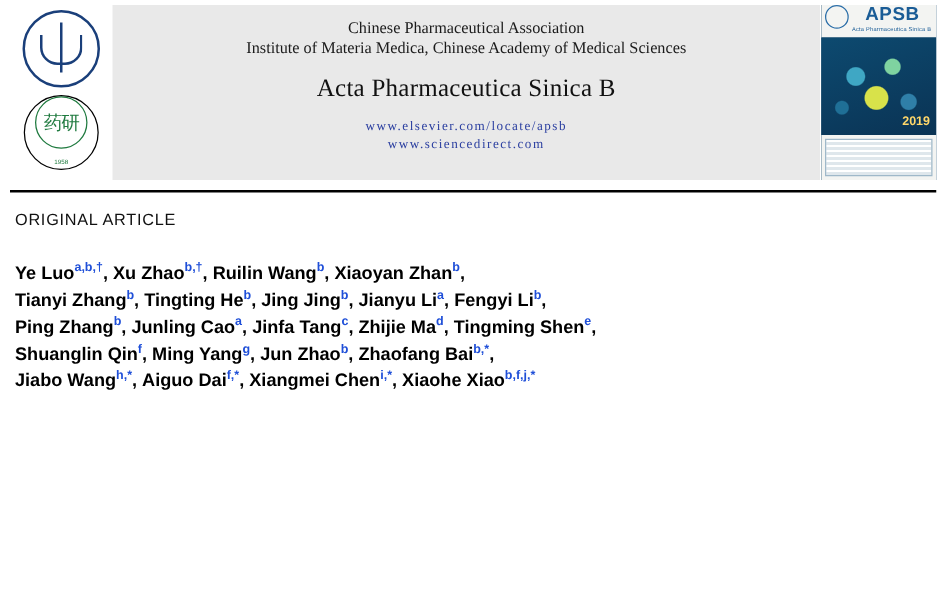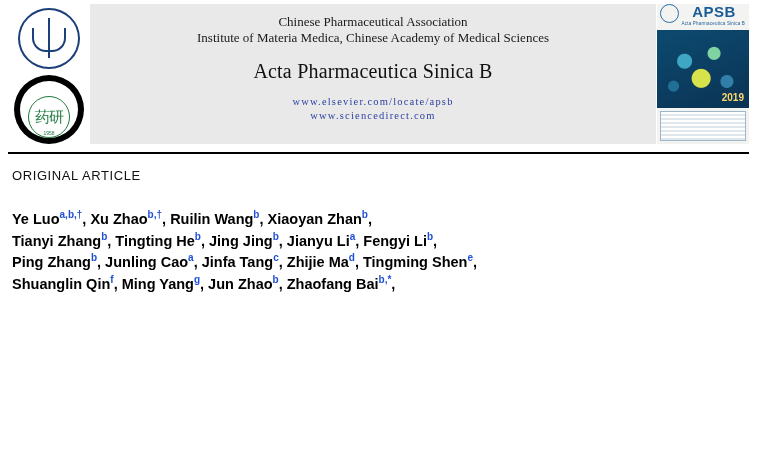--- a/index.html
+++ b/index.html
@@ -69,25 +69,25 @@
     top: 18px;
     width: 30px;
     height: 22px;
     border: 2px solid #1a3f7a;
     border-top: none;
     border-radius: 0 0 14px 14px;
   }
   .logo-imm {
     width: 58px;
     height: 58px;
-    border: 6px solid #000000;
+    border: 1px solid #000000;
     border-radius: 50%;
     position: relative;
     display: flex;
-    align-items: flex-end;
+    align-items: flex-start;
     justify-content: center;
   }
   .logo-imm-inner {
     width: 40px;
     height: 40px;
     border: 1.5px solid #1f7a3f;
     border-radius: 50%;
     display: flex;
     align-items: center;
     justify-content: center;
@@ -316,14 +316,15 @@
 
 <div class="rule"></div>
 
 <div class="article">
   <div class="article-type">ORIGINAL ARTICLE</div>
   <div class="authors">
       <div><span>Ye Luo<sup>a,b,†</sup></span><span>,&nbsp;</span><span>Xu Zhao<sup>b,†</sup></span><span>,&nbsp;</span><span>Ruilin Wang<sup>b</sup></span><span>,&nbsp;</span><span>Xiaoyan Zhan<sup>b</sup></span><span>,&nbsp;</span></div>
       <div><span>Tianyi Zhang<sup>b</sup></span><span>,&nbsp;</span><span>Tingting He<sup>b</sup></span><span>,&nbsp;</span><span>Jing Jing<sup>b</sup></span><span>,&nbsp;</span><span>Jianyu Li<sup>a</sup></span><span>,&nbsp;</span><span>Fengyi Li<sup>b</sup></span><span>,&nbsp;</span></div>
       <div><span>Ping Zhang<sup>b</sup></span><span>,&nbsp;</span><span>Junling Cao<sup>a</sup></span><span>,&nbsp;</span><span>Jinfa Tang<sup>c</sup></span><span>,&nbsp;</span><span>Zhijie Ma<sup>d</sup></span><span>,&nbsp;</span><span>Tingming Shen<sup>e</sup></span><span>,&nbsp;</span></div>
       <div><span>Shuanglin Qin<sup>f</sup></span><span>,&nbsp;</span><span>Ming Yang<sup>g</sup></span><span>,&nbsp;</span><span>Jun Zhao<sup>b</sup></span><span>,&nbsp;</span><span>Zhaofang Bai<sup>b,*</sup></span><span>,&nbsp;</span></div>
+      <div><span>Jiabo Wang<sup>h,*</sup></span><span>,&nbsp;</span><span>Aiguo Dai<sup>f,*</sup></span><span>,&nbsp;</span><span>Xiangmei Chen<sup>i,*</sup></span><span>,&nbsp;</span><span>Xiaohe Xiao<sup>b,f,j,*</sup></span><span></span></div>
     </div>
 </div>
 
 </body></html>

